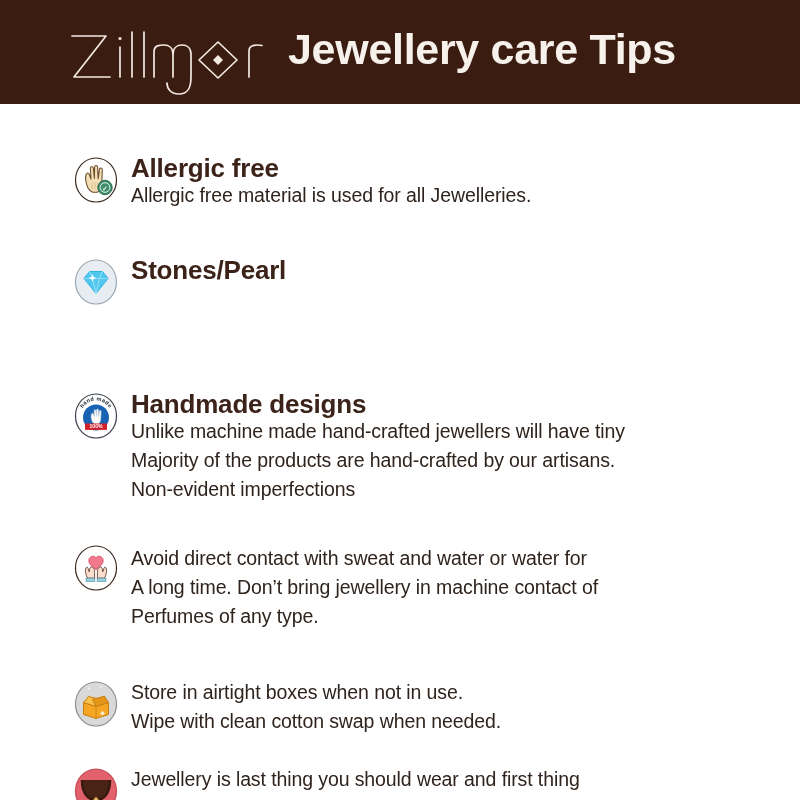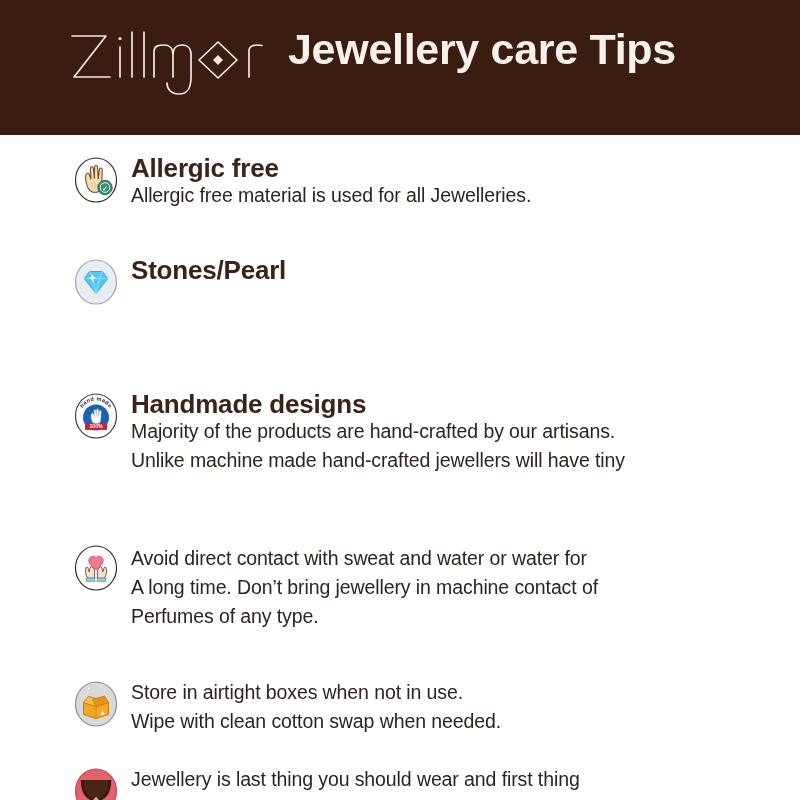--- a/index.html
+++ b/index.html
@@ -18,21 +18,21 @@
     height: 800px;
     background: #ffffff;
     overflow: hidden;
   }
 
   
   .header {
     position: absolute;
     left: 0; top: 0;
     width: 800px;
-    height: 135px;
+    height: 104px;
     background: #3b1c10;
     display: flex;
     align-items: center;
   }
 
   .brand-logo {
     position: absolute;
     left: 66px;
     top: 14px;
     width: 210px;
@@ -205,22 +205,23 @@
                  L25.4 19.2 C25.5 18 27.1 18.2 27.1 19.4 L26.8 25.4
                  C26.7 28.6 26 30.9 24.4 32.1 L21.2 32.1 C20 31.8 19.2 31.1 18.5 30 Z" fill="#fdfdfd" stroke="#c8d4e2" stroke-width="0.55" stroke-linejoin="round"></path>
 
         <rect x="11" y="31.5" width="22" height="6.4" fill="#d3202b"></rect>
         <text x="22" y="36.4" font-family="'Liberation Sans',sans-serif" font-size="5.1" font-weight="bold" fill="#ffffff" text-anchor="middle">100%</text>
       </svg>
     </div>
     <div class="tip-body">
       <div class="tip-heading">Handmade designs</div>
       <div class="tip-lines">
+        <div>Unlike machine made hand-crafted jewellers will have tiny</div>
         <div>Majority of the products are hand-crafted by our artisans.</div>
-        <div>Unlike machine made hand-crafted jewellers will have tiny</div>
+        <div>Non-evident imperfections</div>
       </div>
     </div>
   </div>
 
   <div class="tip" id="tip-3">
     <div class="tip-icon">
       <svg viewBox="0 0 44 48" width="44" height="48" aria-hidden="true">
         <ellipse cx="22" cy="24" rx="20.5" ry="22" fill="#ffffff" stroke="#3b2a22" stroke-width="1.2"></ellipse>
 
         <path d="M22 25.8 C18.2 22.4 14.8 20.3 14.8 16.6 C14.8 13.9 16.9 12.2 19.1 12.2

